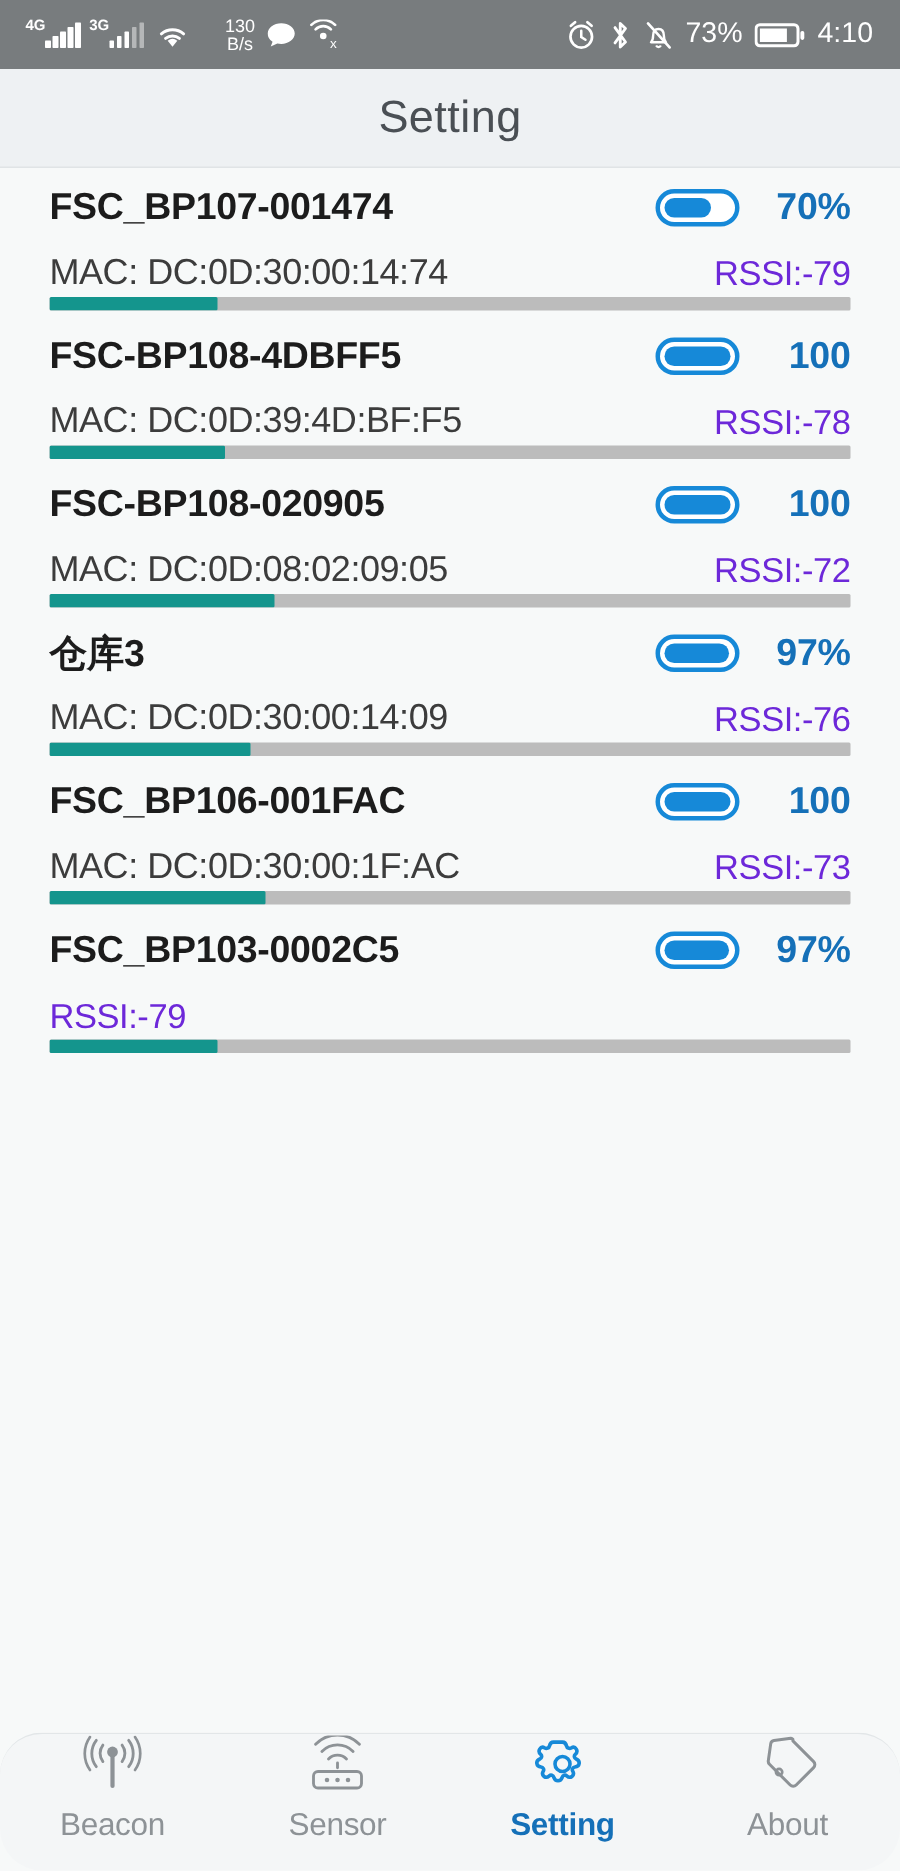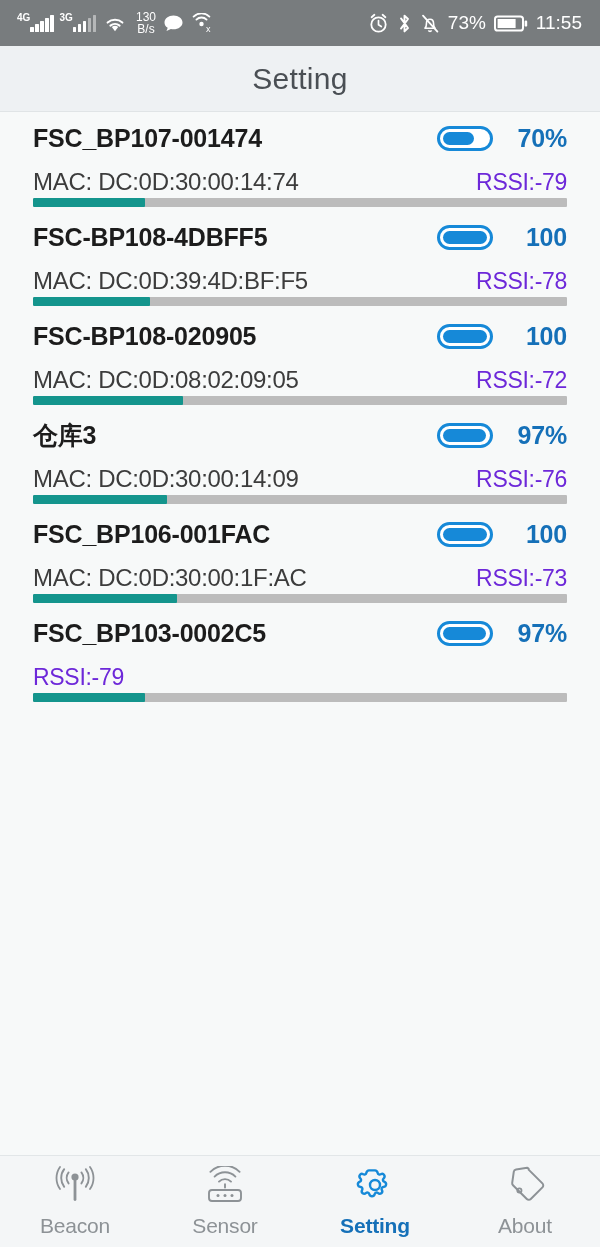--- a/index.html
+++ b/index.html
@@ -24,21 +24,21 @@
   .sig-label { font-size:10px; line-height:10px; position:absolute; top:-2px; left:-1px; font-weight:700; }
   .sig-bars { display:flex; align-items:flex-end; gap:1.5px; height:17px; padding-left:12px; }
   .sig-bars i { width:3.5px; background:#ffffff; display:block; border-radius:0.5px; }
   .sig-bars i:nth-child(1){ height:5px; }
   .sig-bars i:nth-child(2){ height:8px; }
   .sig-bars i:nth-child(3){ height:11px; }
   .sig-bars i:nth-child(4){ height:14px; }
   .sig-bars i:nth-child(5){ height:17px; }
   .sig-bars.dim i:nth-child(4),
   .sig-bars.dim i:nth-child(5){ opacity:.45; }
-  .rate { display:flex; flex-direction:column; align-items:center; line-height:12px; font-size:12px; font-weight:500; margin-left:2px; }
+  .rate { display:flex; flex-direction:column; align-items:center; line-height:12px; font-size:12px; font-weight:500; margin-left:16px; }
   .sb-icon { display:flex; align-items:center; justify-content:center; }
   .pct { font-size:19px; letter-spacing:0; font-weight:400; }
   .clock { font-size:19px; font-weight:400; }
   .batt-ico { display:flex; align-items:center; }
 
   
   .titlebar {
     flex:0 0 66px; background:#eef1f3;
     display:flex; align-items:center; justify-content:center;
     border-bottom:1px solid #e0e4e6;
@@ -66,21 +66,21 @@
   .batt-val { font-size:25px; font-weight:700; color:#1570b8; letter-spacing:-0.2px; min-width:64px; text-align:right; }
   .pbar {
     position:absolute; left:33px; right:33px; bottom:6px;
     height:9px; background:#bcbcbc; border-radius:1px; overflow:hidden;
   }
   .pbar > span { display:block; height:100%; background:#14958d; border-radius:1px; }
 
   
   .tabbar {
     flex:0 0 92px; background:#f4f6f7; border-top:1px solid #e2e6e8;
-    display:flex; align-items:center;
+    display:flex; align-items:flex-start;border-radius:28px;
   }
   .tab { flex:1 1 25%; display:flex; flex-direction:column; align-items:center; justify-content:center; gap:7px; }
   .tab .tab-ico { height:42px; display:flex; align-items:center; justify-content:center; }
   .tab .tab-lbl { font-size:21px; color:#8d9296; font-weight:400; letter-spacing:-0.2px; }
   .tab.active .tab-lbl { color:#1570b8; font-weight:700; }
 </style>
 </head>
 <body>
 
 <div id="app">
@@ -160,21 +160,21 @@
         </svg>
       </span>
       <span class="pct">73%</span>
       <span class="batt-ico">
         <svg width="34" height="19" viewBox="0 0 34 19">
           <rect x="1" y="2.5" width="28" height="14" rx="2.6" stroke="#fff" stroke-width="2" fill="none"></rect>
           <rect x="3.6" y="5" width="18" height="9" fill="#fff"></rect>
           <rect x="30.6" y="6.6" width="2.6" height="6" rx="1.2" fill="#fff"></rect>
         </svg>
       </span>
-      <span class="clock">11:55</span>
+      <span class="clock">4:10</span>
     </div>
   </div>
 
   <div class="titlebar">
     <h1>Setting</h1>
   </div>
 
   <div class="list" id="device-list">
       <div class="row">
         <div class="row-top">

